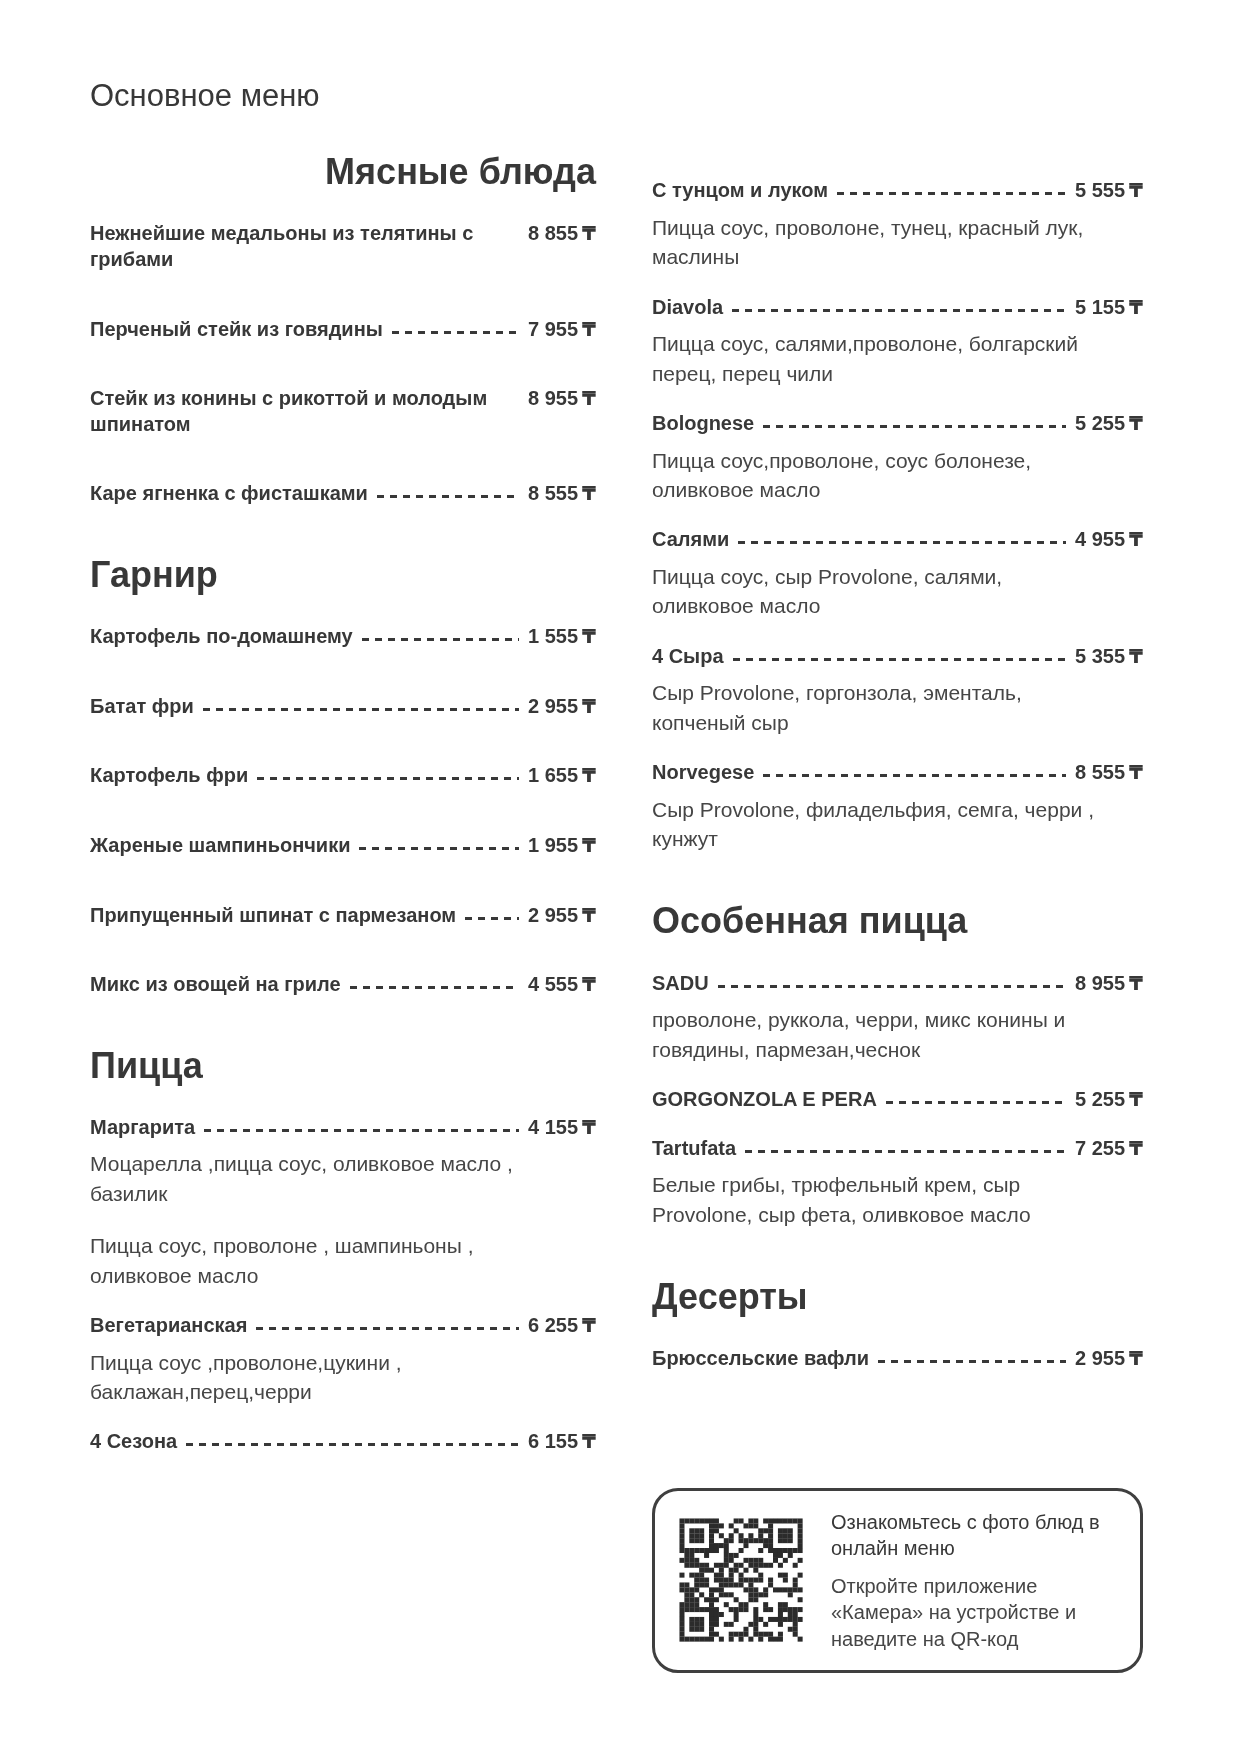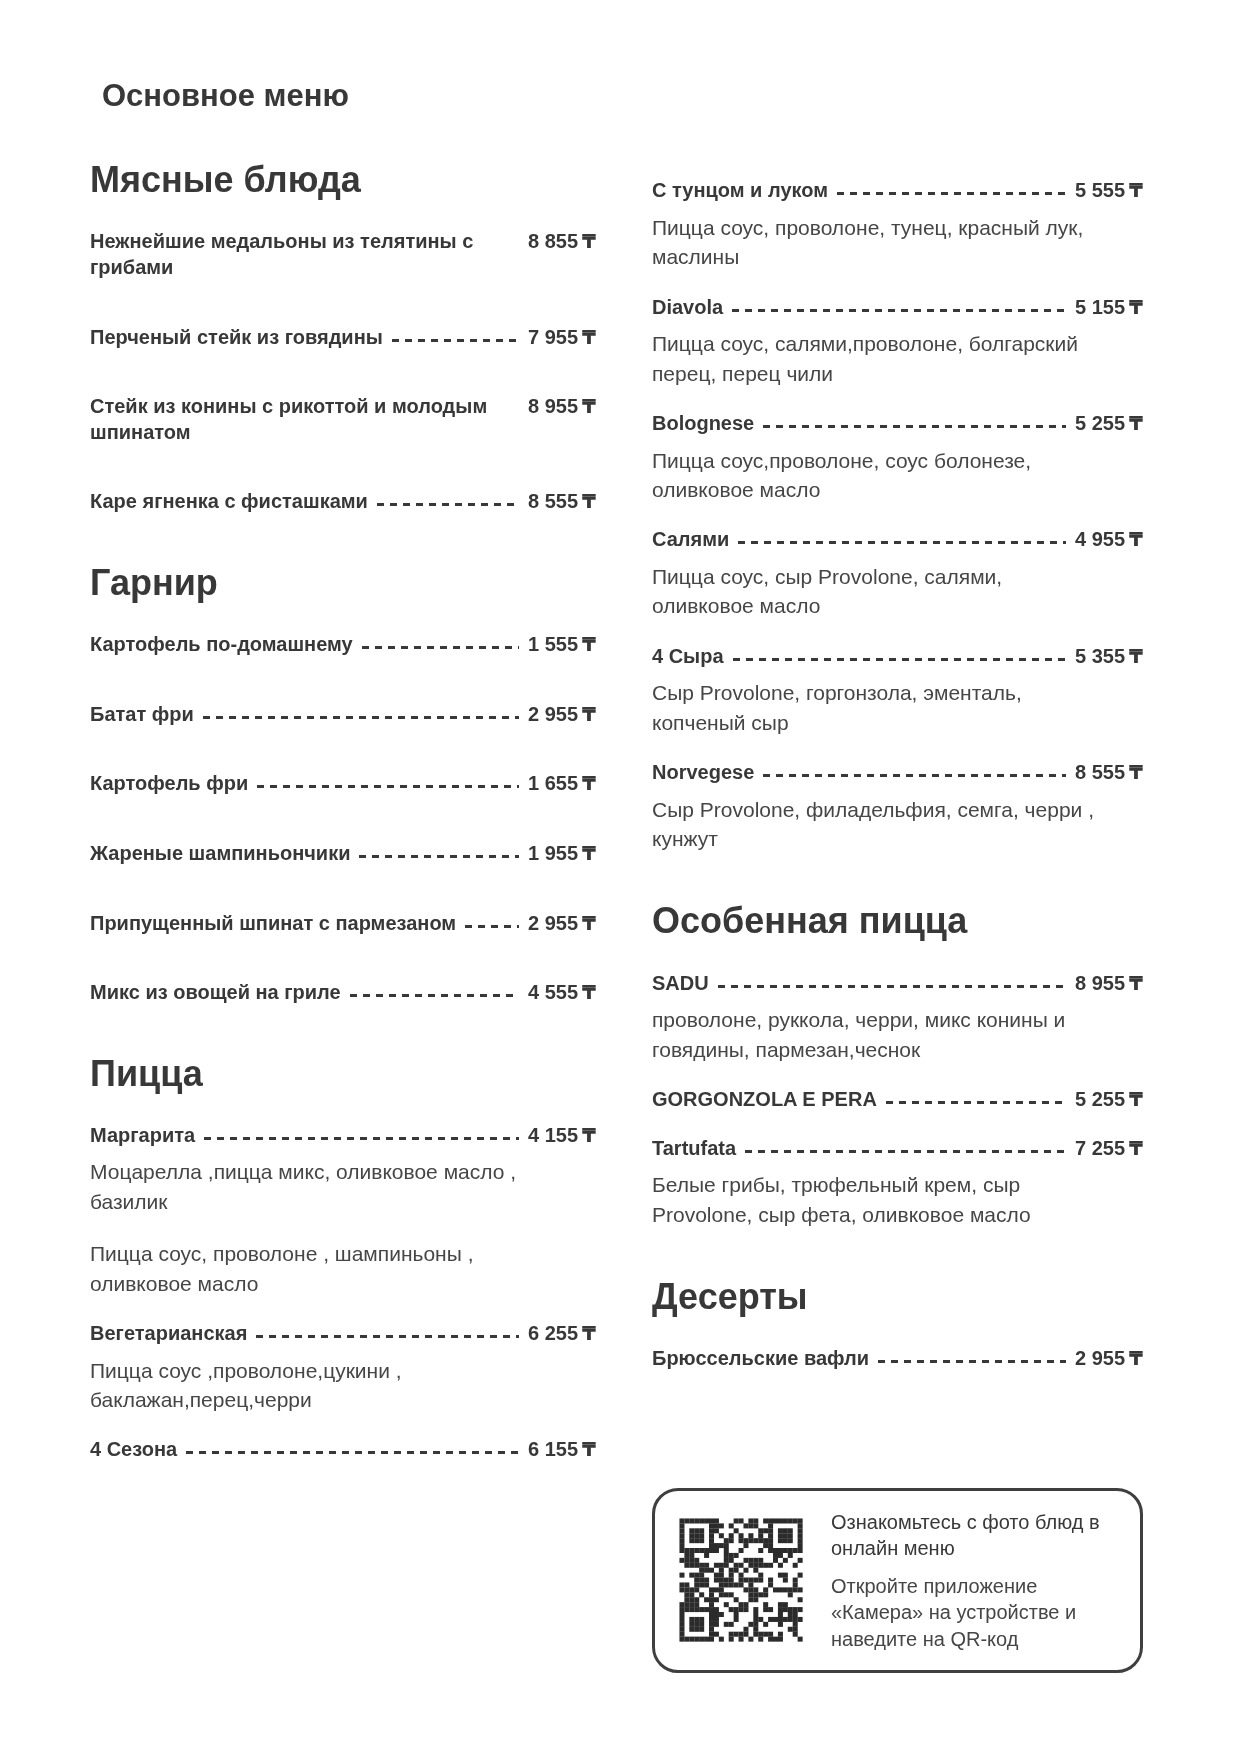--- a/index.html
+++ b/index.html
@@ -22,35 +22,35 @@
   .page{padding:56px 98px 40px 90px;}
   h1.title{
     font-size:57px;
     font-weight:bold;
     margin:0;
     line-height:1.15;
     letter-spacing:0.5px;
   }
   h2.subtitle{
     font-size:31px;
-    font-weight:bold;
-    margin:21px 0 0 12px;
+    font-weight:normal;
+    margin:21px 0 0 0;
     line-height:1.2;
   }
   .columns{display:flex;gap:56px;margin-top:36px;align-items:flex-start;}
   .col{flex:none;}
   .col-left{width:506px;}
   .col-right{width:491px;padding-top:28px;}
   h3.section-title{
     font-size:36px;
     font-weight:bold;
     margin:46px 0 28px 0;
     line-height:1.2;
   }
-  .col-left .section:first-child h3.section-title{margin-top:8px;}
+  .col-left .section:first-child h3.section-title{margin-top:0;text-align:right;}
   .section{margin:0;}
   .item{margin-bottom:44px;}
   .item.with-desc{margin-bottom:23px;}
   .item:last-child{margin-bottom:40px;}
   .item-head{
     display:flex;
     align-items:flex-start;
     font-size:20px;
     font-weight:bold;
     line-height:1.28;
@@ -177,21 +177,21 @@
           </div>
         </div>
         <div class="section">
           <h3 class="section-title">Пицца</h3>
           <div class="item with-desc">
             <div class="item-head">
               <span class="item-name">Маргарита</span>
               <span class="dot-leader"></span>
               <span class="item-price"><span class="price-num">4 155</span><span class="price-cur">₸</span></span>
             </div>
-            <div class="item-desc">Моцарелла ,пицца микс, оливковое масло , базилик</div>
+            <div class="item-desc">Моцарелла ,пицца соус, оливковое масло , базилик</div>
           </div>
           <div class="item with-desc">
             <div class="item-desc">Пицца соус, проволоне , шампиньоны , оливковое масло</div>
           </div>
           <div class="item with-desc">
           </div>
           <div class="item with-desc">
             <div class="item-head">
               <span class="item-name">Вегетарианская</span>
               <span class="dot-leader"></span>

